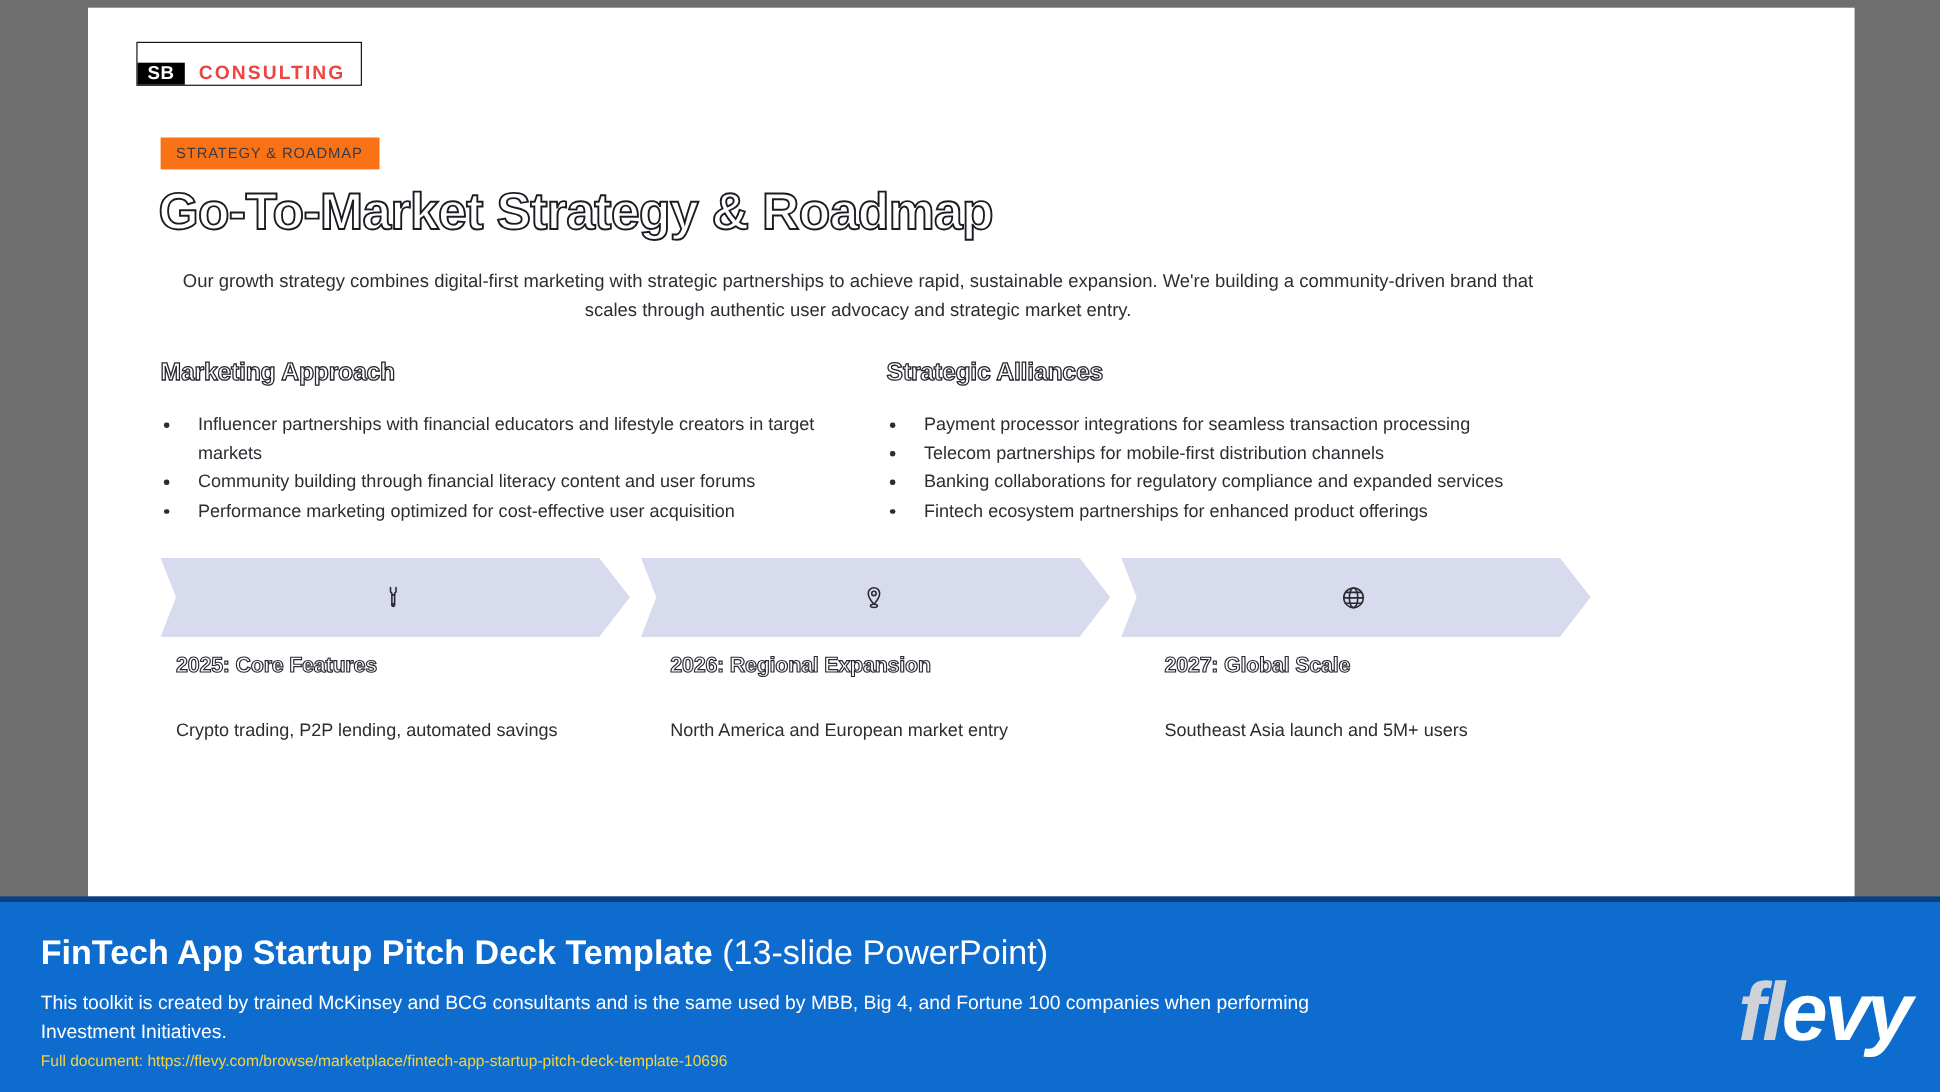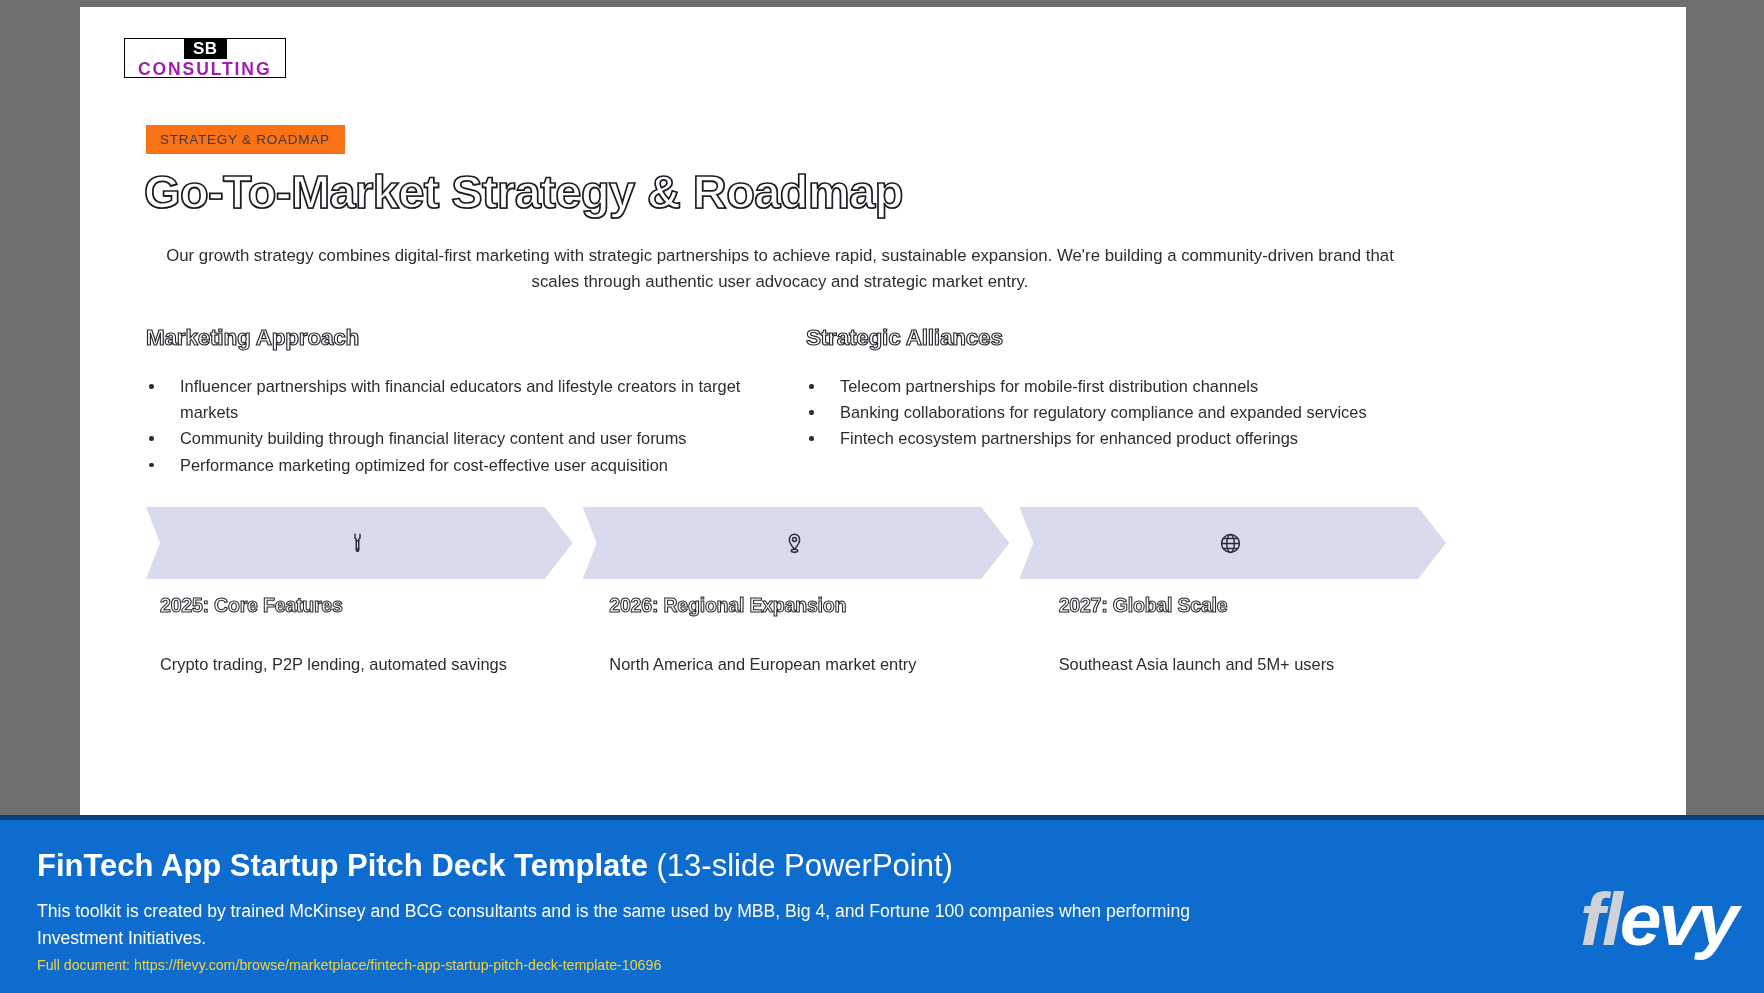--- a/index.html
+++ b/index.html
@@ -23,38 +23,37 @@
     background: #ffffff;
   }
 
   
   #logo {
     position: absolute;
     left: 44px;
     top: 31px;
     height: 40px;
     display: flex;
-    align-items: center;
+    align-items: flex-end;
     border: 1.5px solid #000000;
     background: #ffffff;
-    flex-direction: column;
   }
   #logo .mark {
     background: #000000;
     color: #ffffff;
     font-weight: bold;
     font-size: 17px;
     letter-spacing: .5px;
     display: flex;
     align-items: center;
     justify-content: center;
     padding: 0 9px;
   }
   #logo .word {
-    color: #a21caf;
+    color: #ef4444;
     font-weight: bold;
     font-size: 17.5px;
     letter-spacing: 1.9px;
     display: flex;
     align-items: center;
     padding: 0 14px 0 13px;
   }
 
   
   #eyebrow {
@@ -271,20 +270,21 @@
     <ul>
       <li>Influencer partnerships with financial educators and lifestyle creators in target markets</li>
       <li>Community building through financial literacy content and user forums</li>
       <li>Performance marketing optimized for cost-effective user acquisition</li>
     </ul>
   </div>
 
   <div class="col right">
     <h3>Strategic Alliances</h3>
     <ul>
+      <li>Payment processor integrations for seamless transaction processing</li>
       <li>Telecom partnerships for mobile-first distribution channels</li>
       <li>Banking collaborations for regulatory compliance and expanded services</li>
       <li>Fintech ecosystem partnerships for enhanced product offerings</li>
     </ul>
   </div>
 
   <div id="timeline">
 
     <div class="chev">
       <span class="ico">

